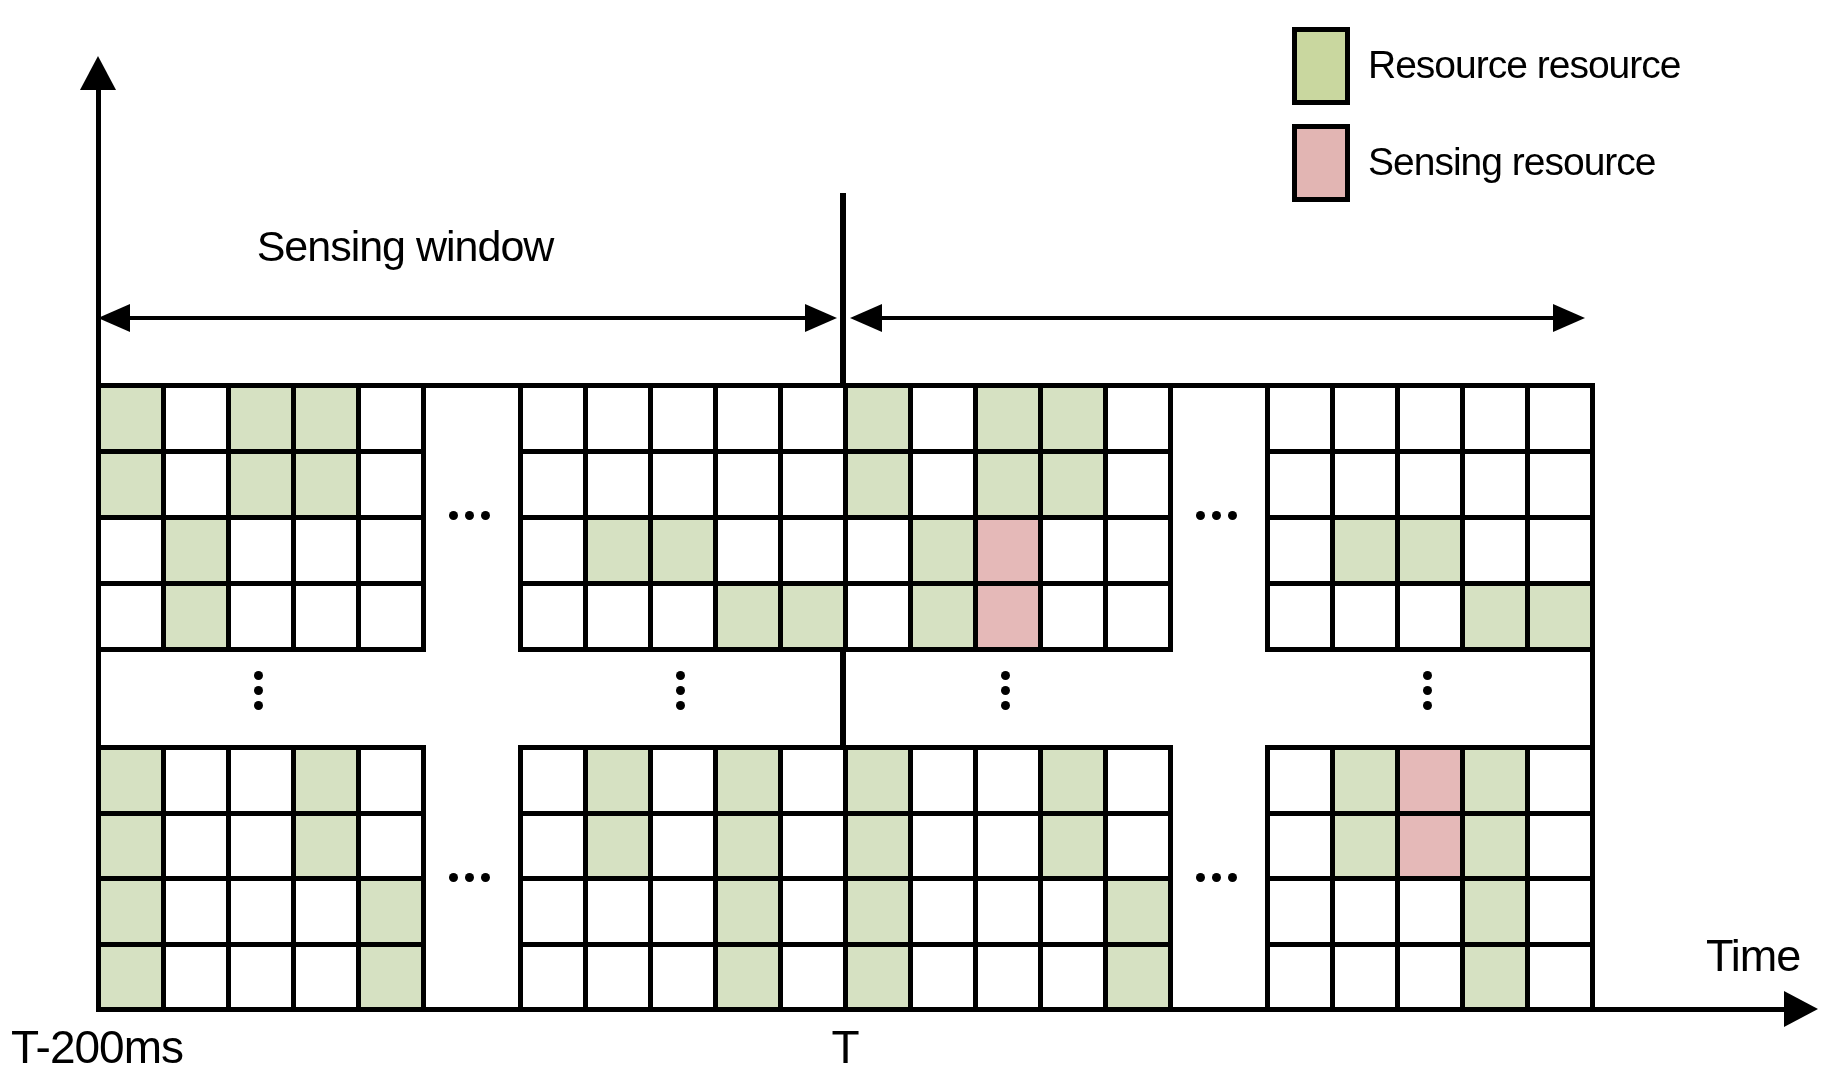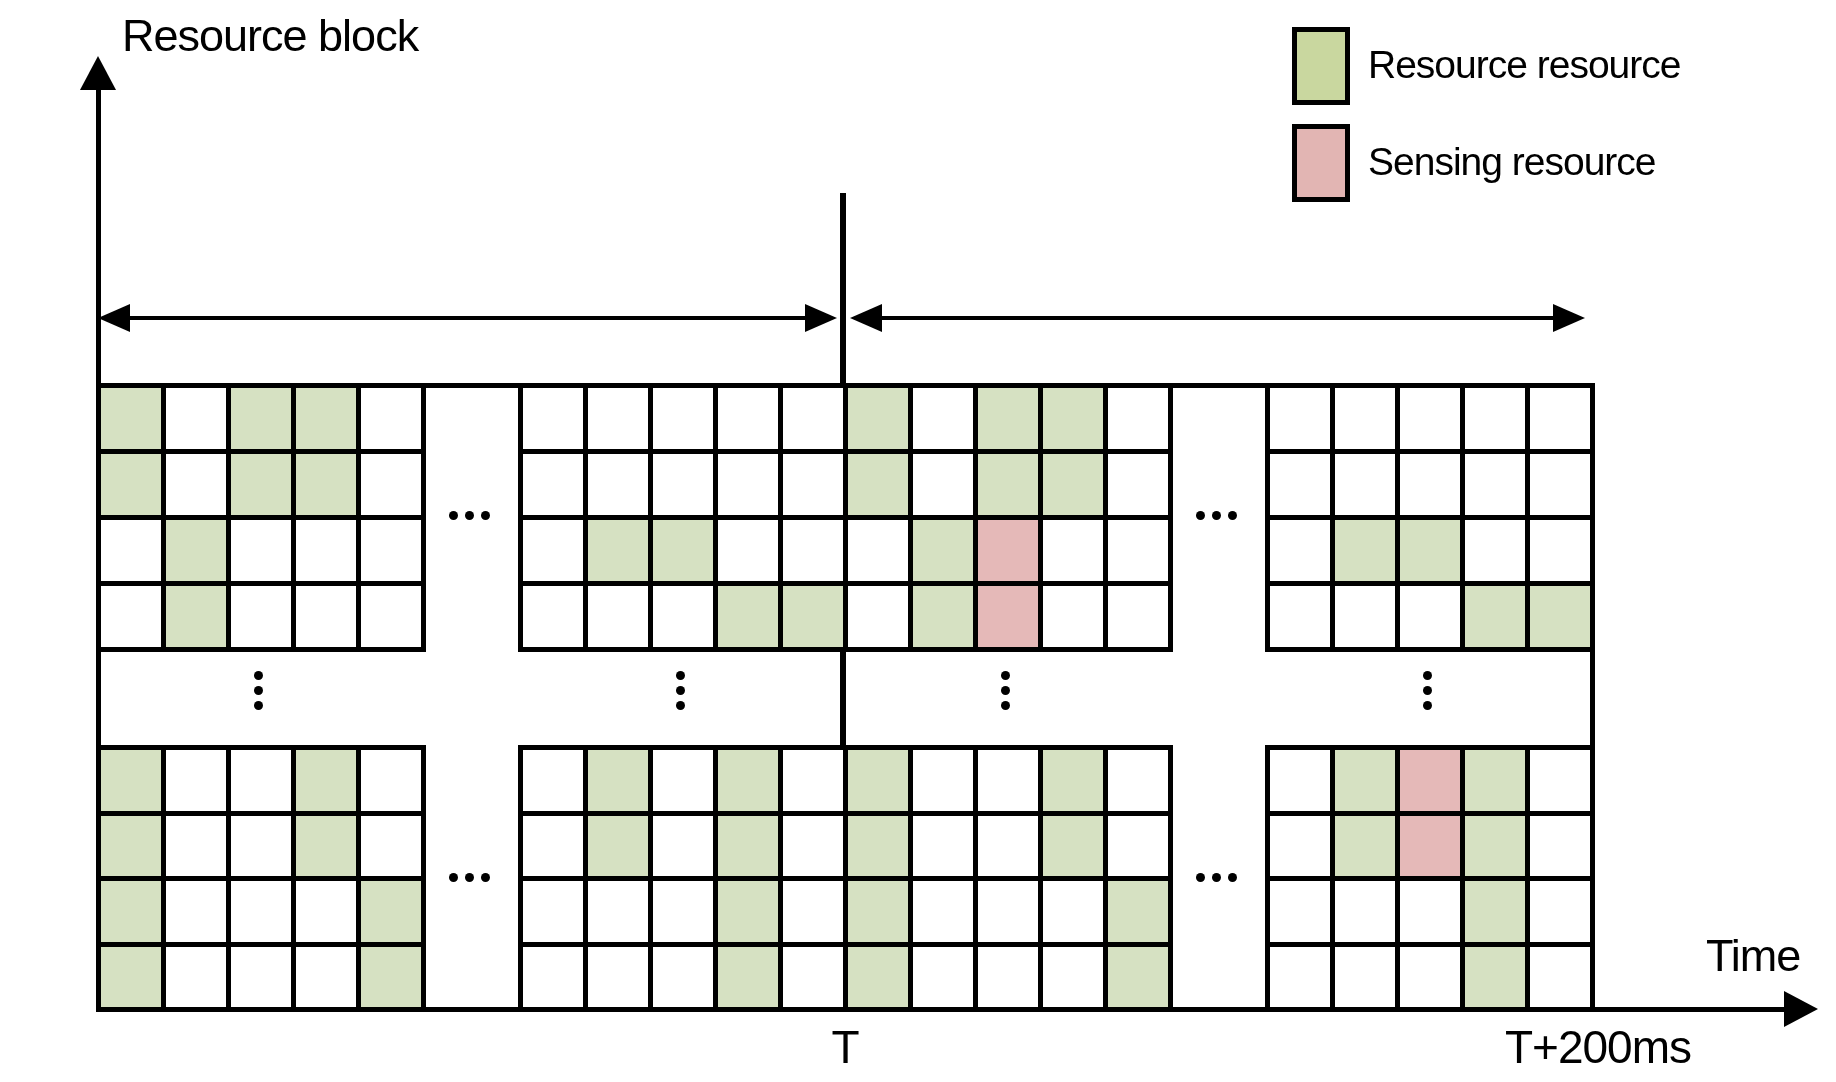--- a/index.html
+++ b/index.html
@@ -20,33 +20,33 @@
   .ah.xr   {border-top:18px solid transparent;border-bottom:18px solid transparent;border-left:34px solid var(--line,#000);}
   .swatch{position:absolute;width:58px;height:78px;border:5px solid var(--line,#000);box-sizing:border-box;}
 </style>
 </head>
 <body>
 
 <div id="canvas" style="--occupied: #d6e1c2; --selected: #e5b9b8; --legend-occupied: #c9d79f; --legend-selected: #e2b5b3; --line: #000000;">
 
   <div class="line" style="left:96px;top:78px;width:5px;height:934px;"></div>
   <div class="ah up" style="left:80px;top:56px;"></div>
-  <div class="txt" style="left:122px;top:10px;font-size:45px;">Resource block</div>
 
   <div class="line" style="left:96px;top:1007px;width:1692px;height:5px;"></div>
   <div class="ah xr" style="left:1784px;top:991px;"></div>
   <div class="txt" style="left:1706px;top:930px;font-size:45px;">Time</div>
 
   <div class="line" style="left:840px;top:193px;width:6px;height:819px;"></div>
 
   <div>
     <div class="line" style="left:115px;top:316px;width:705px;height:4px;"></div>
     <div class="ah left" style="left:98px;top:304px;"></div>
     <div class="ah right" style="left:805px;top:304px;"></div>
   </div>
+  <div class="txt center" style="left:405px;top:222px;font-size:43px;">Sensing window</div>
 
   <div>
     <div class="line" style="left:865px;top:316px;width:700px;height:4px;"></div>
     <div class="ah left" style="left:850px;top:304px;"></div>
     <div class="ah right" style="left:1553px;top:304px;"></div>
   </div>
 
   <div>
     <div class="swatch" style="left:1292px;top:27px;background:var(--legend-occupied);"></div>
     <div class="txt" style="left:1368px;top:43px;font-size:39px;">Resource resource</div>
@@ -240,15 +240,15 @@
       <div class="dot" style="left: 675.5px; top: 685.5px;"></div>
       <div class="dot" style="left: 675.5px; top: 700.5px;"></div>
       <div class="dot" style="left: 1000.5px; top: 670.5px;"></div>
       <div class="dot" style="left: 1000.5px; top: 685.5px;"></div>
       <div class="dot" style="left: 1000.5px; top: 700.5px;"></div>
       <div class="dot" style="left: 1422.5px; top: 670.5px;"></div>
       <div class="dot" style="left: 1422.5px; top: 685.5px;"></div>
       <div class="dot" style="left: 1422.5px; top: 700.5px;"></div>
     </div>
 
+  <div class="txt center" style="left:97px;top:1020px;font-size:46px;">T-200ms</div>
   <div class="txt center" style="left:845px;top:1020px;font-size:46px;">T</div>
-  <div class="txt center" style="left:1598px;top:1020px;font-size:46px;">T+200ms</div>
 </div>
 
 </body></html>

